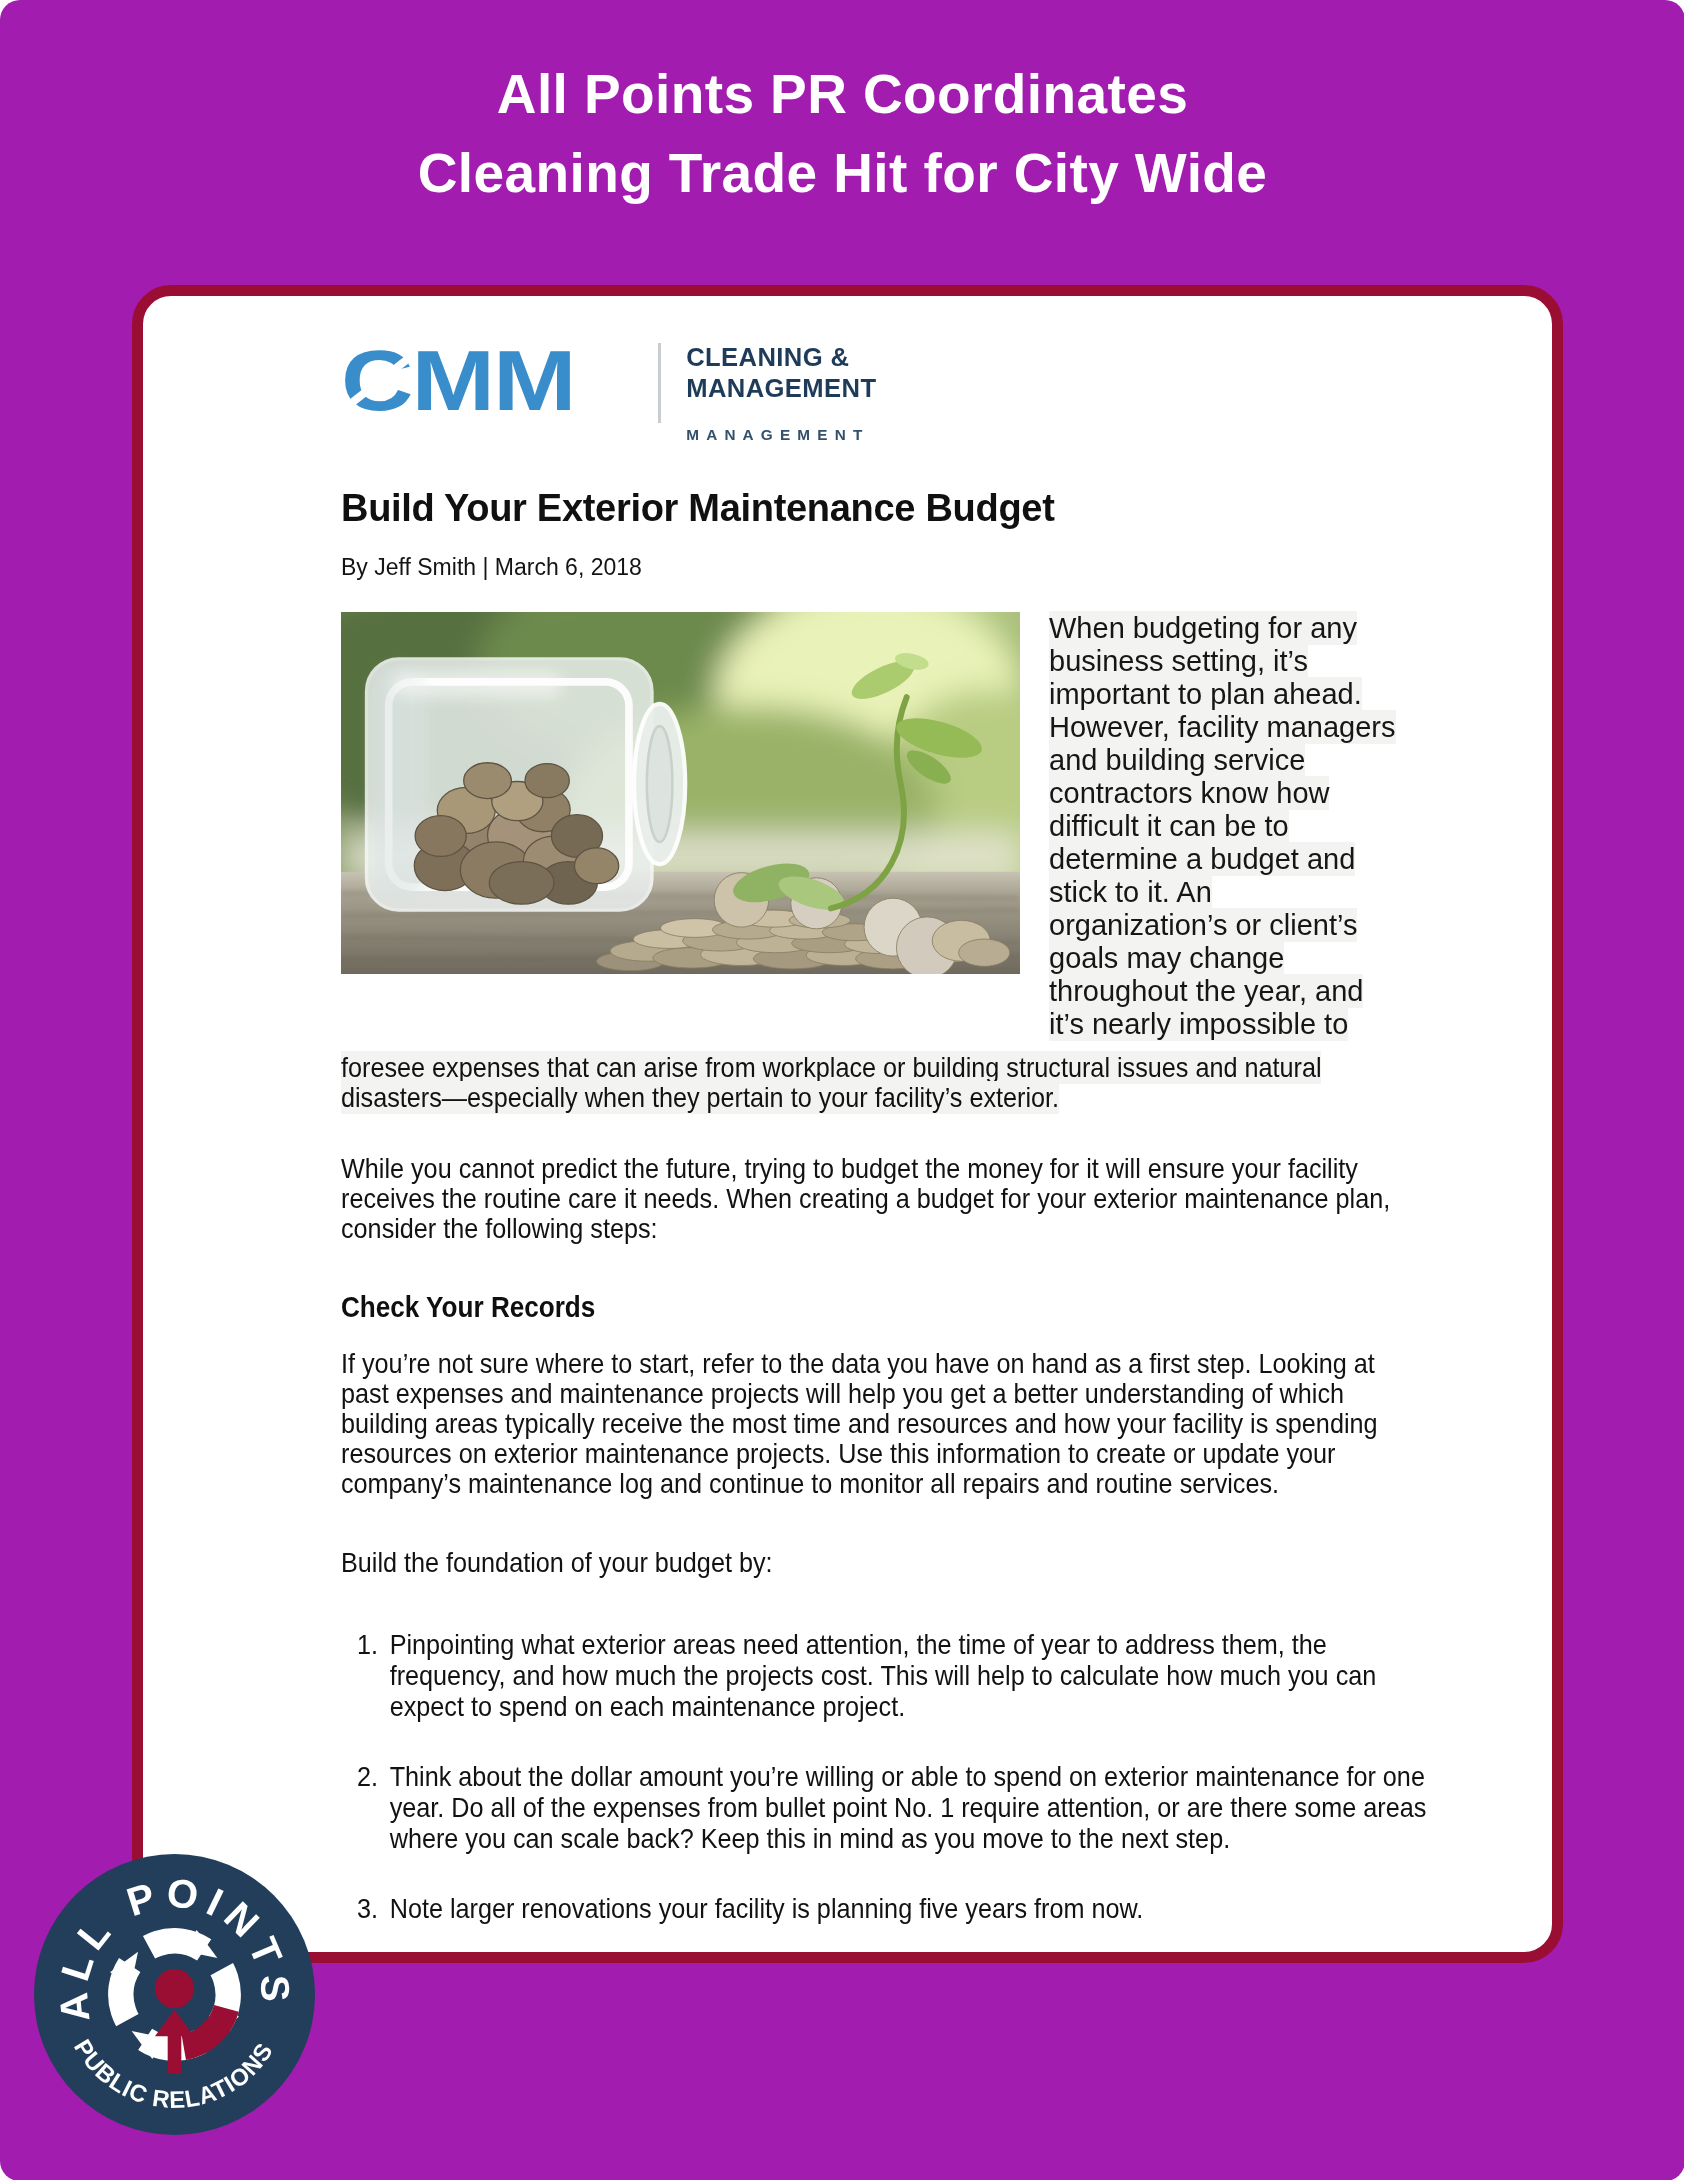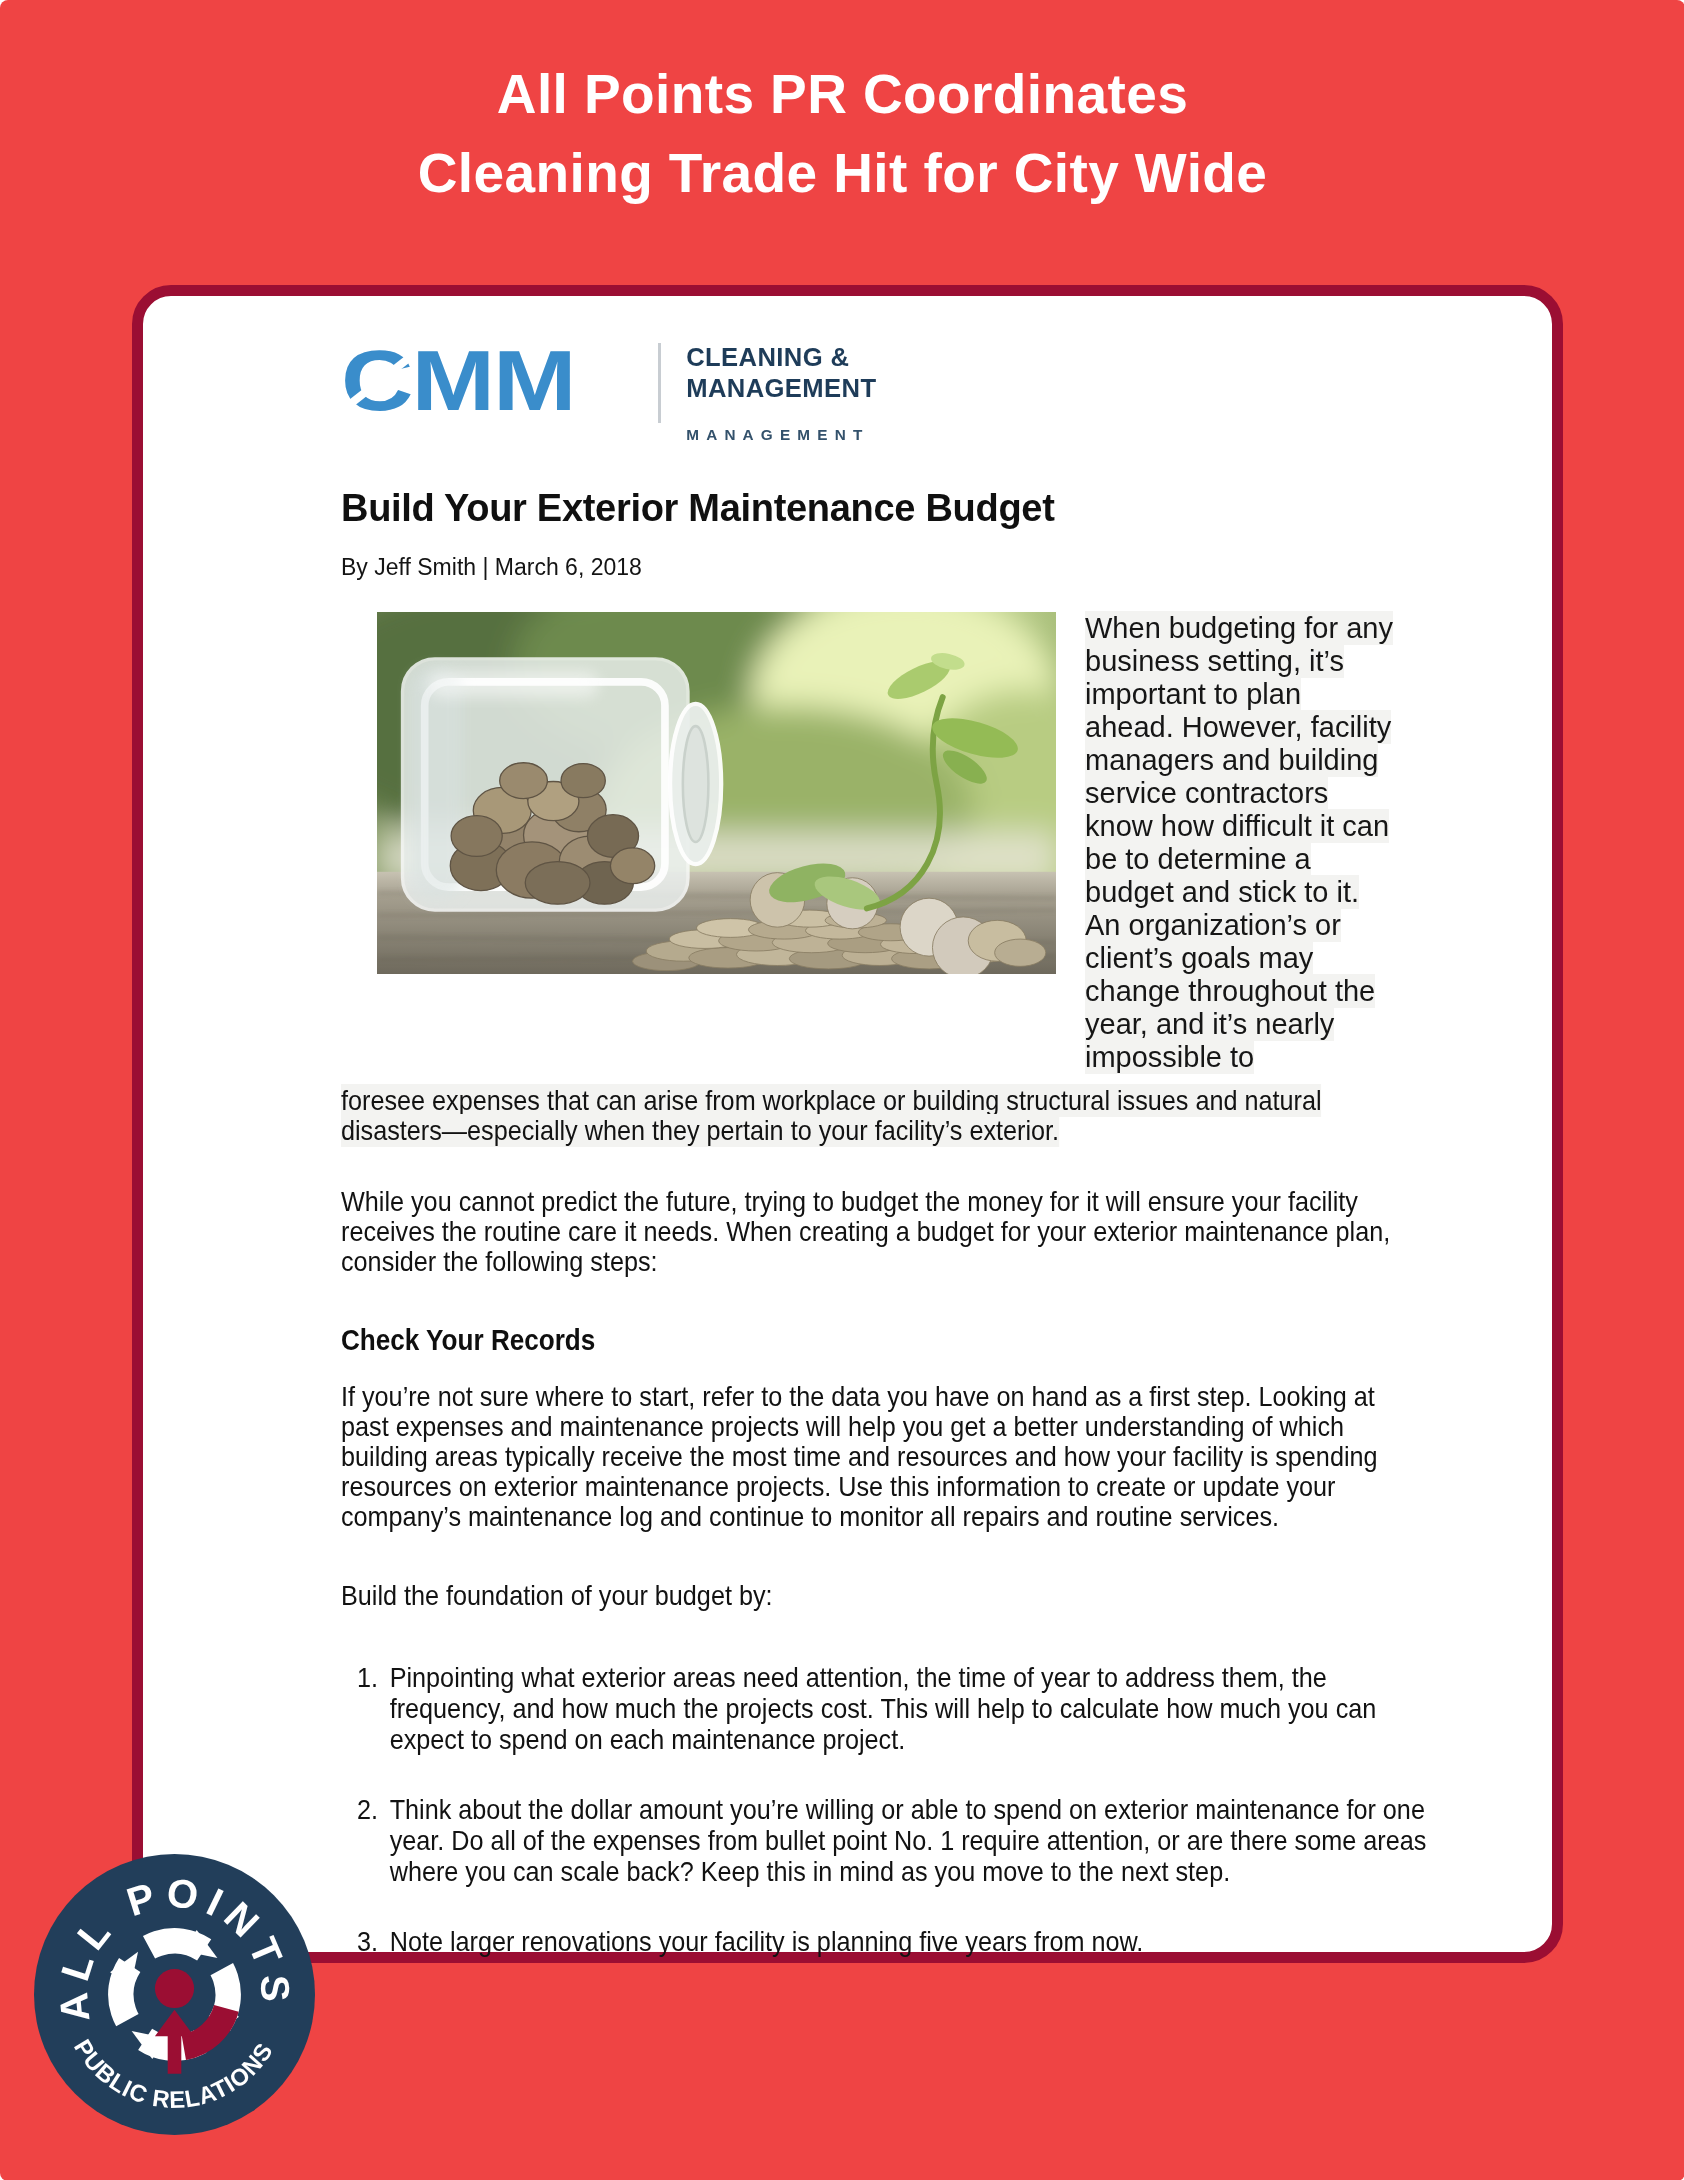--- a/index.html
+++ b/index.html
@@ -1,20 +1,20 @@
 <!DOCTYPE html>
 <html style="font-size:13.6px"><head>
 <meta charset="utf-8">
 <style>
   html,body { margin:0; padding:0; background:#ffffff; }
   body { width:1685px; height:2181px; font-family:"Liberation Sans", sans-serif; }
 
   .page {
     position:relative; width:1685px; height:2181px;
-    background:#ef4444; border-radius:8px; overflow:hidden;
+    background:#a21caf; border-radius:20px; overflow:hidden;
   }
 
   .main-title {
     position:absolute; top:55px; left:0; width:100%;
     text-align:center; color:#ffffff; font-weight:bold;
     font-size:55px; line-height:79px; margin:0; letter-spacing:0.4px;
   }
 
   .card {
     position:absolute; left:132px; top:285px;
@@ -36,21 +36,21 @@
     background:#ffffff; border-radius:5.1px; transform:rotate(-38deg);
   }
   .cmm-divider { width:2.6px; height:80px; background:#c8cdd2; margin:3.4px 25.6px 0 0; }
   .cmm-words { padding-top:1.7px; }
   .cmm-line { font-size:25.6px; font-weight:bold; color:#1e3c59; line-height:31px; letter-spacing:0.4px; }
   .cmm-sub { font-size:15.3px; font-weight:bold; color:#33516b; letter-spacing:7.2px; margin-top:22px; }
 
   .article-title { font-size:38px; font-weight:bold; color:#101010; margin:43px 0 16px 0; letter-spacing:-0.3px; }
   .byline { font-size:23px; color:#141414; margin-top:24px; }
 
-  .media-row { margin-top:31px; display:flex; align-items:flex-start;margin-left:36px; }
+  .media-row { margin-top:31px; display:flex; align-items:flex-start; }
   .photo-svg { width:679px; height:362px; flex:none; display:block; }
   .side-text { margin-left:29px; font-size:29px; line-height:33px; color:#161616; }
 
   .hl { background:#f3f3f1; box-decoration-break:clone; -webkit-box-decoration-break:clone; padding:0.9px 0; }
 
   .para { font-size:28px; line-height:30px; color:#121212; }
   .condensed { width:1174px; transform:scaleX(0.9); transform-origin:left top; }
   .p-cont  { margin-top:12px; }
   .p-two   { margin-top:41px; }
   .subhead { font-size:29px; font-weight:bold; color:#0f0f0f; margin:47px 0 0 0; }

